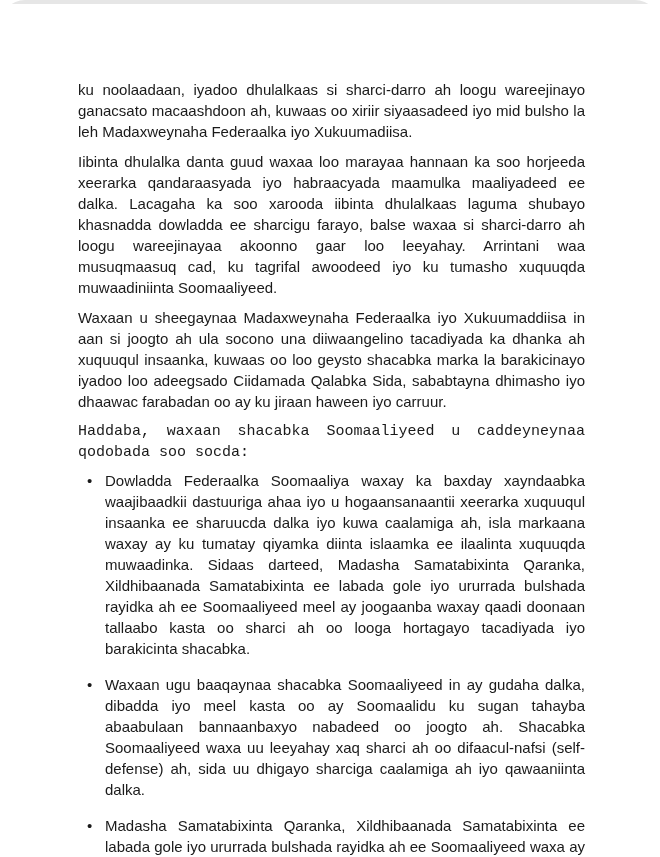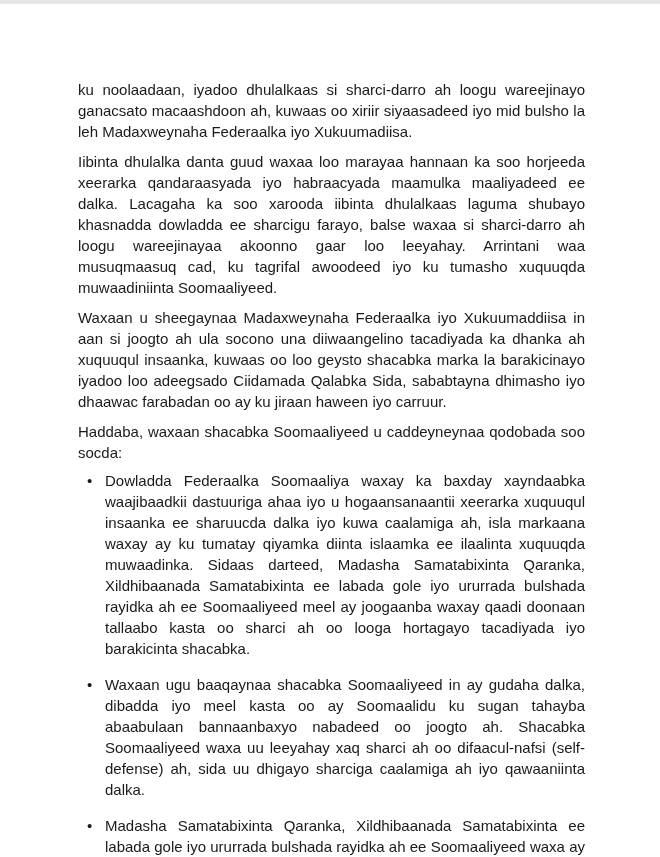--- a/index.html
+++ b/index.html
@@ -7,20 +7,21 @@
     padding: 0;
     background: #ffffff;
   }
   .page {
     position: relative;
     width: 660px;
     height: 857px;
     background: #ffffff;
     overflow: hidden;
     font-family: "Liberation Sans", sans-serif;
+    border-radius: 25px;
   }
   .top-strip {
     position: absolute;
     top: 0;
     left: 0;
     width: 100%;
     height: 4px;
     background: #e6e6e6;
   }
   .content {
@@ -32,20 +33,21 @@
     font-size: 15px;
     line-height: 21px;
     text-align: justify;
     text-justify: inter-word;
   }
   .para {
     margin: 0 0 9px 0;
   }
   .para.intro {
     margin-bottom: 4px;
+    font-family: Liberation Mono, monospace;
   }
   .bullets {
     list-style: none;
     margin: 7px 0 0 0;
     padding: 0;
   }
   .bullet-item {
     position: relative;
     padding-left: 27px;
     margin-bottom: 15px;

